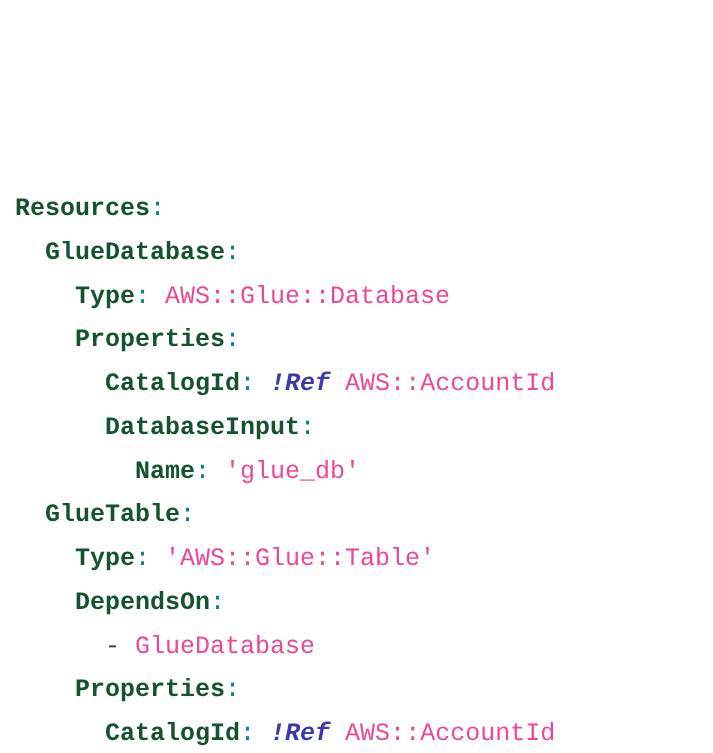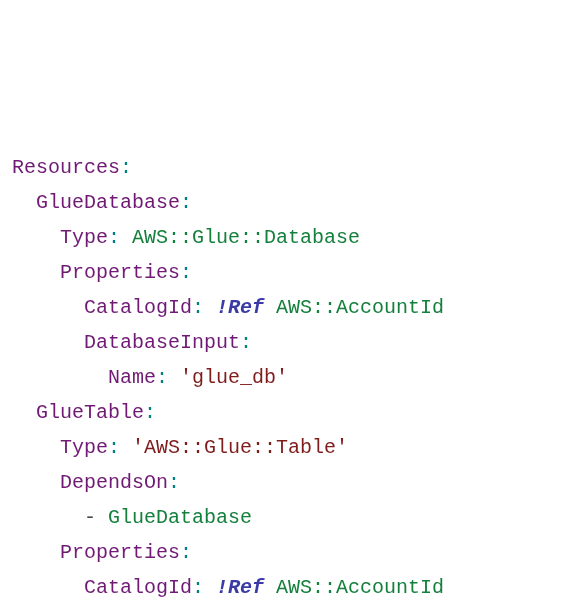--- a/index.html
+++ b/index.html
@@ -10,24 +10,24 @@
     body {
       background: #ffffff;
       font-family: "Menlo", "Monaco", "Consolas", "Courier New", monospace;
       font-size: 20px;
       line-height: 1.75;
       padding: 10px 12px;
       color: #222;
       white-space: pre;
       font-weight: 500;
     }
-    .key { color: #701a75; }
+    .key { color: #14532d; font-weight: bold; }
     .colon { color: #008080; }
-    .value { color: #15803d; }
-    .quoted { color: #7f1d1d; }
+    .value { color: #ec4899; }
+    .quoted { color: #ec4899; }
     .ref { color: #3b3ba8; font-weight: 700; font-style: italic; }
     .dash { color: #444; }
     .indent { display: inline-block; }
   </style>
 </head>
 <body>
 
 
 
 <div><div><span class="key">Resources</span><span class="colon">:</span></div><div><span class="indent">  </span><span class="key">GlueDatabase</span><span class="colon">:</span></div><div><span class="indent">    </span><span class="key">Type</span><span class="colon">: </span><span class="value">AWS::Glue::Database</span></div><div><span class="indent">    </span><span class="key">Properties</span><span class="colon">:</span></div><div><span class="indent">      </span><span class="key">CatalogId</span><span class="colon">: </span><span class="ref">!Ref</span><span> </span><span class="value">AWS::AccountId</span></div><div><span class="indent">      </span><span class="key">DatabaseInput</span><span class="colon">:</span></div><div><span class="indent">        </span><span class="key">Name</span><span class="colon">: </span><span class="quoted">'glue_db'</span></div><div><span class="indent">  </span><span class="key">GlueTable</span><span class="colon">:</span></div><div><span class="indent">    </span><span class="key">Type</span><span class="colon">: </span><span class="quoted">'AWS::Glue::Table'</span></div><div><span class="indent">    </span><span class="key">DependsOn</span><span class="colon">:</span></div><div><span class="indent">      </span><span class="dash">- </span><span class="value">GlueDatabase</span></div><div><span class="indent">    </span><span class="key">Properties</span><span class="colon">:</span></div><div><span class="indent">      </span><span class="key">CatalogId</span><span class="colon">: </span><span class="ref">!Ref</span><span> </span><span class="value">AWS::AccountId</span></div></div>

